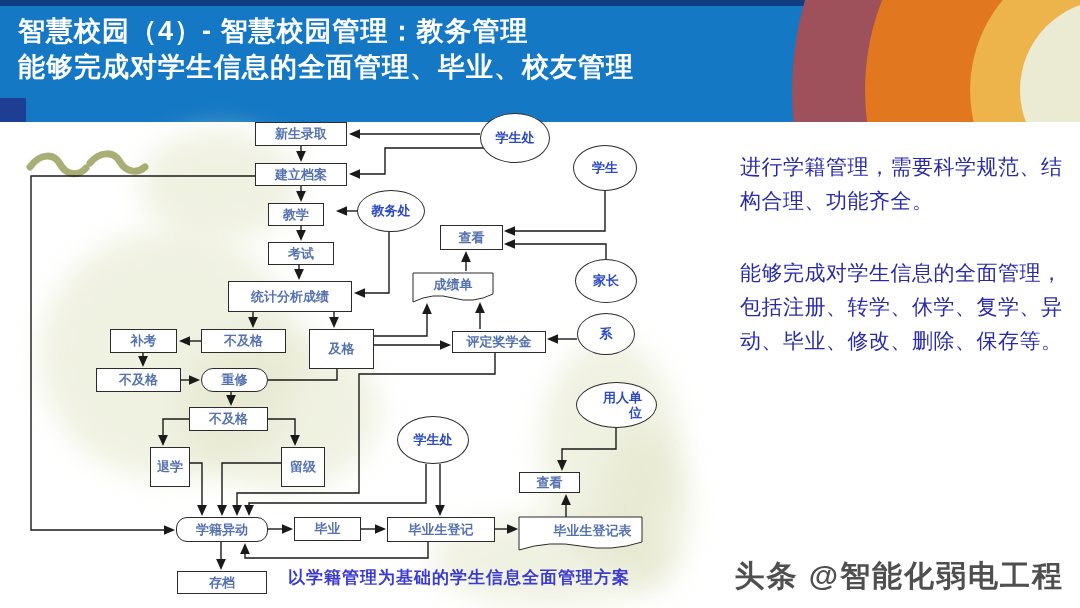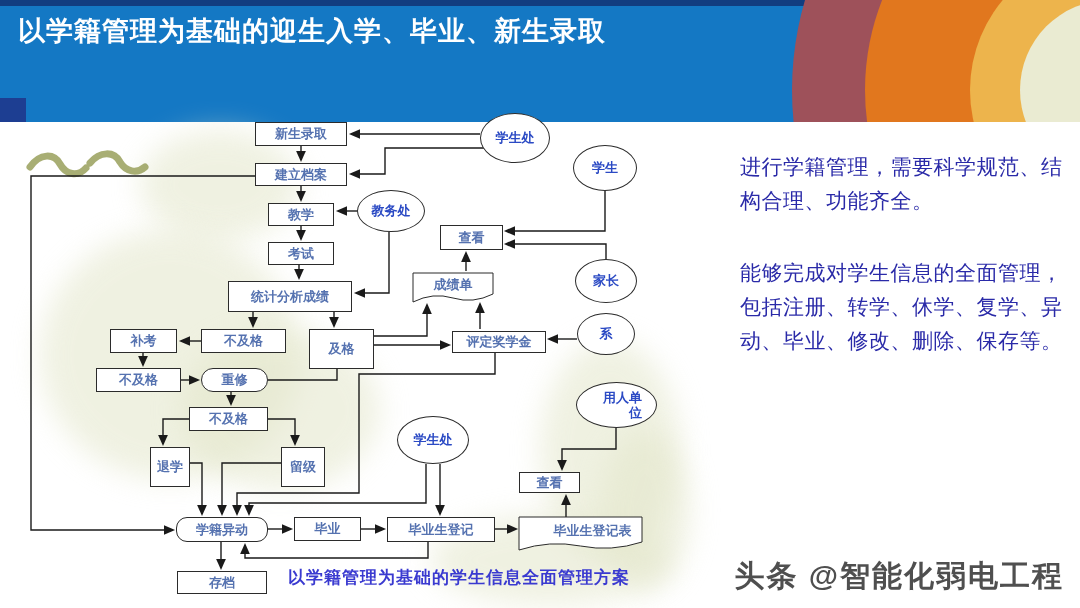--- a/index.html
+++ b/index.html
@@ -41,21 +41,22 @@
 
 <div class="slide">
 
   <div class="header">
     <div class="topstrip"></div>
     <div class="circle c-maroon"></div>
     <div class="circle c-orange"></div>
     <div class="circle c-gold"></div>
     <div class="circle c-cream"></div>
     <div class="title">
-      <div>以学籍管理为基础的迎生入学、毕业、新生录取</div>
+      <div>智慧校园（4）- 智慧校园管理：教务管理</div>
+      <div>能够完成对学生信息的全面管理、毕业、校友管理</div>
     </div>
   </div>
   <div class="navy-sq"></div>
 
   <div class="blob" style="left:140px;top:130px;width:160px;height:110px;"></div>
   <div class="blob" style="left:40px;top:230px;width:260px;height:250px;"></div>
   <div class="blob" style="left:180px;top:330px;width:200px;height:160px;"></div>
   <div class="blob" style="left:540px;top:340px;width:140px;height:220px;"></div>
   <div class="blob" style="left:430px;top:515px;width:240px;height:90px;"></div>
   <div class="blob" style="left:600px;top:430px;width:90px;height:160px;"></div>
@@ -108,21 +109,21 @@
       </g>
     <g id="doc-layer">
         <path d="M413,273 L493,273 L493,294 Q473,304 453,298 Q433,292 413,302 Z" fill="#ffffff" stroke="#2b2b2b" stroke-width="1"></path>
         <path d="M519,517 L642,517 L642,542 Q611.25,552 580.5,546 Q549.75,540 519,550 Z" fill="#ffffff" stroke="#2b2b2b" stroke-width="1"></path>
       </g>
   </svg>
 
   <div id="node-layer">
       <div class="node" style="left: 255px; top: 122px; width: 92px; height: 24px;">新生录取</div>
       <div class="node" style="left: 255px; top: 163px; width: 92px; height: 23px;">建立档案</div>
-      <div class="node" style="left: 268px; top: 203px; width: 66px; height: 23px;">教学</div>
+      <div class="node" style="left: 268px; top: 203px; width: 56px; height: 23px;">教学</div>
       <div class="node" style="left: 268px; top: 242px; width: 66px; height: 23px;">考试</div>
       <div class="node" style="left: 228px; top: 281px; width: 124px; height: 31px;">统计分析成绩</div>
       <div class="node" style="left: 110px; top: 329px; width: 67px; height: 24px;">补考</div>
       <div class="node" style="left: 201px; top: 329px; width: 85px; height: 24px;">不及格</div>
       <div class="node" style="left: 309px; top: 329px; width: 65px; height: 40px;">及格</div>
       <div class="node" style="left: 96px; top: 368px; width: 85px; height: 24px;">不及格</div>
       <div class="node" style="left: 201px; top: 368px; width: 67px; height: 24px; border-radius: 12px;">重修</div>
       <div class="node" style="left: 189px; top: 407px; width: 79px; height: 24px;">不及格</div>
       <div class="node" style="left: 150px; top: 447px; width: 40px; height: 40px;">退学</div>
       <div class="node" style="left: 281px; top: 447px; width: 44px; height: 40px;">留级</div>

